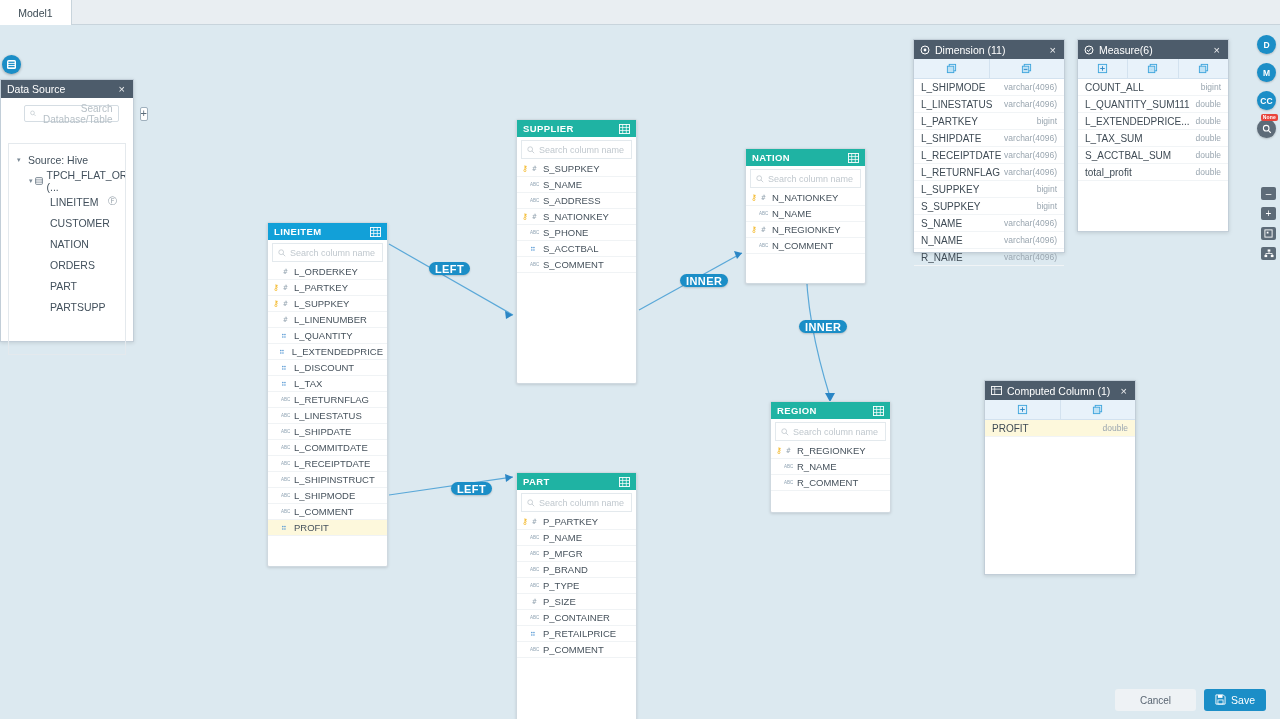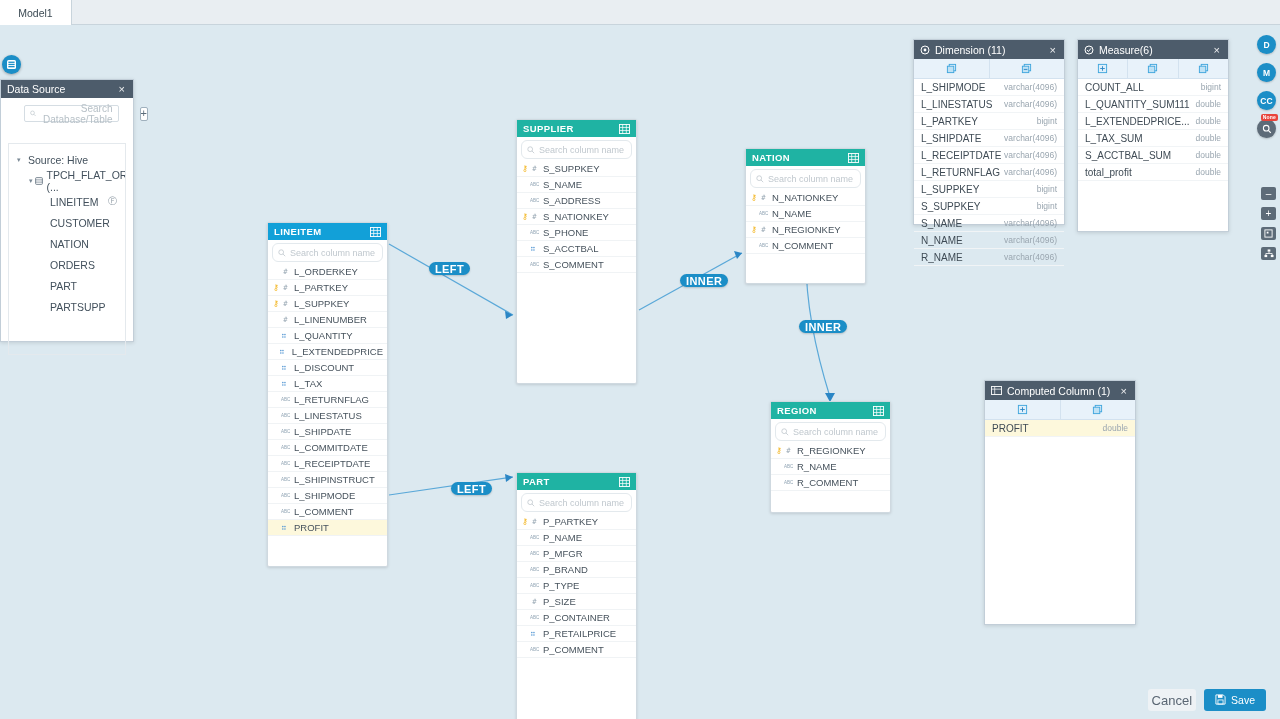--- a/index.html
+++ b/index.html
@@ -90,21 +90,21 @@
   .tbl-hd {
     height:17px; display:flex; align-items:center; padding:0 6px;
     color:#fff; font-size:9.5px; letter-spacing:.4px; font-weight:bold;
   }
   .tbl-hd .nm { flex:1; }
   .hd-teal { background:#1fb3a3; }
   .hd-blue { background:#12a0d8; }
   .grid-ico { cursor:pointer; display:inline-flex; }
   .tbl-search {
     height:19px; margin:3px 4px 2px 4px;
-    border:1px solid #e3e9ed; border-radius:6px;
+    border:1px solid #e3e9ed; border-radius:0;
     display:flex; align-items:center; gap:4px; padding:0 5px;
     color:#c0c8ce; font-size:9px;
   }
   .col {
     height:16px; display:flex; align-items:center;
     padding:0 4px 0 5px; font-size:9.5px; color:#46525c;
     border-bottom:1px solid #f0f3f5; cursor:pointer;
   }
   .col .cname { margin-left:3px; }
   .col.hl { background:#fdf8dc; }
@@ -163,23 +163,23 @@
   .badge {
     position:absolute; right:-2px; top:-5px;
     background:#e8453c; color:#fff; font-size:5px;
     border-radius:2px; padding:1px 2px; line-height:1;
     letter-spacing:.2px;
   }
 
   
   #footer { position:absolute; right:14px; bottom:8px; display:flex; align-items:center; gap:8px; z-index:12; }
   #cancelbtn {
-    height:22px; padding:0 3px; border-radius:3px;
+    height:22px; padding:0 24px; border-radius:3px;
     background:#eef2f5; color:#5a6673; border:1px solid transparent;
-    display:flex; align-items:center; font-size:13px; cursor:pointer;
+    display:flex; align-items:center; font-size:10px; cursor:pointer;
   }
   #savebtn {
     height:22px; padding:0 11px; border-radius:3px;
     background:#1b8ec7; color:#fff; border:none;
     display:flex; align-items:center; gap:5px; font-size:10.5px; cursor:pointer;
   }
 </style>
 </head>
 <body>
 
@@ -759,21 +759,21 @@
       </div>
     </div>
 
   <div id="pills-host">
       <div class="pill" style="left: 429px; top: 237px;">LEFT</div>
       <div class="pill" style="left: 680px; top: 249px;">INNER</div>
       <div class="pill" style="left: 799px; top: 295px;">INNER</div>
       <div class="pill" style="left: 451px; top: 457px;">LEFT</div>
     </div>
 
-  <div class="rpanel" id="dimpanel" style="left:913px; top:14px; width:152px; height:186px;">
+  <div class="rpanel" id="dimpanel" style="left:913px; top:14px; width:152px; height:214px;">
     <div class="panel-hd">
       <span class="hd-ico">
         <svg width="10" height="10" viewBox="0 0 10 10">
           <circle cx="5" cy="5" r="4" fill="none" stroke="#fff" stroke-width="1"></circle>
           <circle cx="5" cy="5" r="1.4" fill="#fff"></circle>
         </svg>
       </span>
       <span class="ttl">Dimension (11)</span>
       <span class="cls">×</span>
     </div>
@@ -894,21 +894,21 @@
           <span class="fn">S_ACCTBAL_SUM</span>
           <span class="ft">double</span>
         </div>
         <div class="fldrow">
           <span class="fn">total_profit</span>
           <span class="ft">double</span>
         </div>
       </div>
   </div>
 
-  <div class="rpanel" id="ccpanel" style="left:984px; top:355px; width:152px; height:245px;">
+  <div class="rpanel" id="ccpanel" style="left:984px; top:355px; width:152px; height:195px;">
     <div class="panel-hd">
       <span class="hd-ico">
         <svg width="11" height="9" viewBox="0 0 12 10">
           <rect x="0.5" y="0.5" width="11" height="9" fill="none" stroke="#fff" stroke-width="1"></rect>
           <line x1="4" y1="0.5" x2="4" y2="9.5" stroke="#fff" stroke-width="0.8"></line>
           <line x1="0.5" y1="3.5" x2="11.5" y2="3.5" stroke="#fff" stroke-width="0.8"></line>
         </svg>
       </span>
       <span class="ttl">Computed Column (1)</span>
       <span class="cls">×</span>

